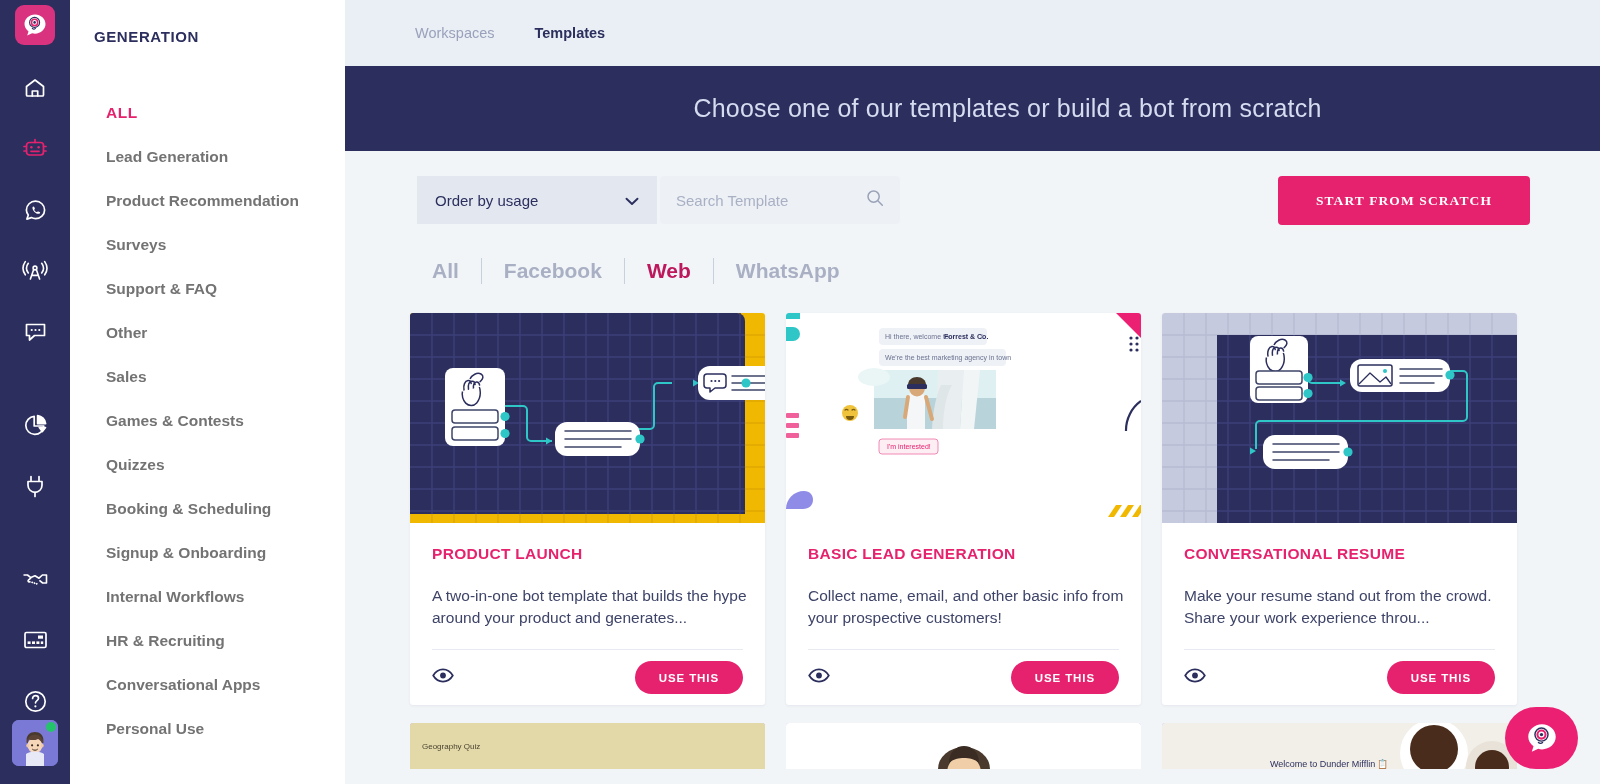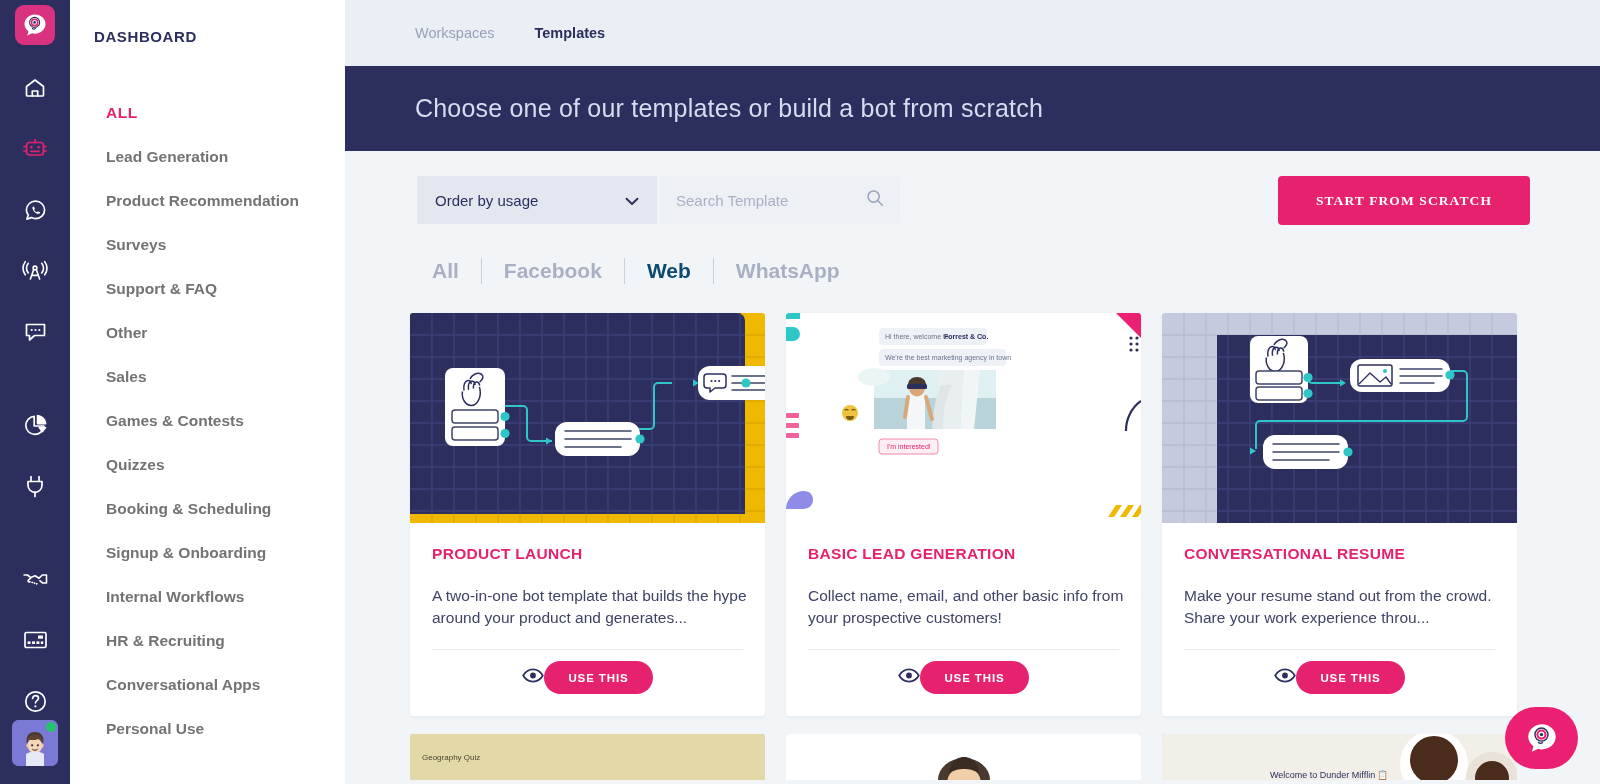--- a/index.html
+++ b/index.html
@@ -111,20 +111,21 @@
     color: #9aa1bb;
     cursor: pointer;
   }
   .topbar .tab.active { color: #2c2f5e; font-weight: bold; }
 
   .banner {
     height: 85px;
     background: #2c2f5e;
     display: flex; align-items: center;
     padding-left: 70px;
+    justify-content: center;
   }
   .banner h1 {
     font-size: 25px;
     font-weight: normal;
     color: #d5dcf0;
     letter-spacing: 0.2px;
   }
 
   .controls {
     display: flex; align-items: center;
@@ -179,21 +180,21 @@
     height: 36px;
   }
   .chan-tab {
     font-size: 21px;
     font-weight: bold;
     color: #a9b0c4;
     padding: 0 22px;
     cursor: pointer;
     line-height: 26px;
   }
-  .chan-tab.active { color: #0c4a6e; }
+  .chan-tab.active { color: #be185d; }
   .chan-sep { width: 1px; height: 26px; background: #c9d0dd; }
 
   
   .grid {
     display: flex;
     gap: 21px;
     padding: 24px 0 0 65px;
   }
   .card {
     width: 355px;
@@ -213,24 +214,24 @@
     margin-bottom: 22px;
   }
   .card-desc {
     color: #3e4468;
     font-size: 15.5px;
     line-height: 22px;
     height: 46px;
     overflow: hidden;
   }
   .card-foot {
-    margin: 18px 22px 11px 22px;
+    margin: 18px 22px 0 22px;
     border-top: 1px solid #e7eaf0;
     height: 56px;
-    display: flex; align-items: center; justify-content: center;
+    display: flex; align-items: center; justify-content: space-between;
   }
   .use-btn {
     background: #e6226e; color: #fff; border: 0;
     height: 33px; padding: 0 24px;
     border-radius: 17px;
     font-size: 11.5px; font-weight: bold; letter-spacing: 0.9px;
     cursor: pointer;
     font-family: "Liberation Sans", sans-serif;
   }
   .eye { cursor: pointer; }
@@ -357,21 +358,21 @@
         <circle cx="20.1" cy="25.3" r="1.1" fill="#3a2b20"></circle>
         <circle cx="25.9" cy="25.3" r="1.1" fill="#3a2b20"></circle>
         <path d="M20.6 29.4c1.3 1.2 3.5 1.2 4.8 0" stroke="#3a2b20" stroke-width="1" fill="none" stroke-linecap="round"></path>
         <path d="M14.6 22.8c.7-5.3 3.9-8 8.4-8s7.7 2.7 8.4 8l-1.5.4c-.6-2.2-2.3-3.5-3.8-4.3-3 1.5-7 1.4-9.2.5-.7.7-1.3 2-1 3.3z" fill="#5b4435"></path>
         <path d="M14 34c2-1.6 5.2-2.2 9-2.2s7 .6 9 2.2v12H14z" fill="#e7e9f7"></path>
       </svg>
     </div>
   </div>
 
   <div class="catpanel">
-    <div class="dashboard-title">DASHBOARD</div>
+    <div class="dashboard-title">GENERATION</div>
     <div class="cat-list">
       <div class="cat-item active">ALL</div>
       <div class="cat-item">Lead Generation</div>
       <div class="cat-item">Product Recommendation</div>
       <div class="cat-item">Surveys</div>
       <div class="cat-item">Support &amp; FAQ</div>
       <div class="cat-item">Other</div>
       <div class="cat-item">Sales</div>
       <div class="cat-item">Games &amp; Contests</div>
       <div class="cat-item">Quizzes</div>

